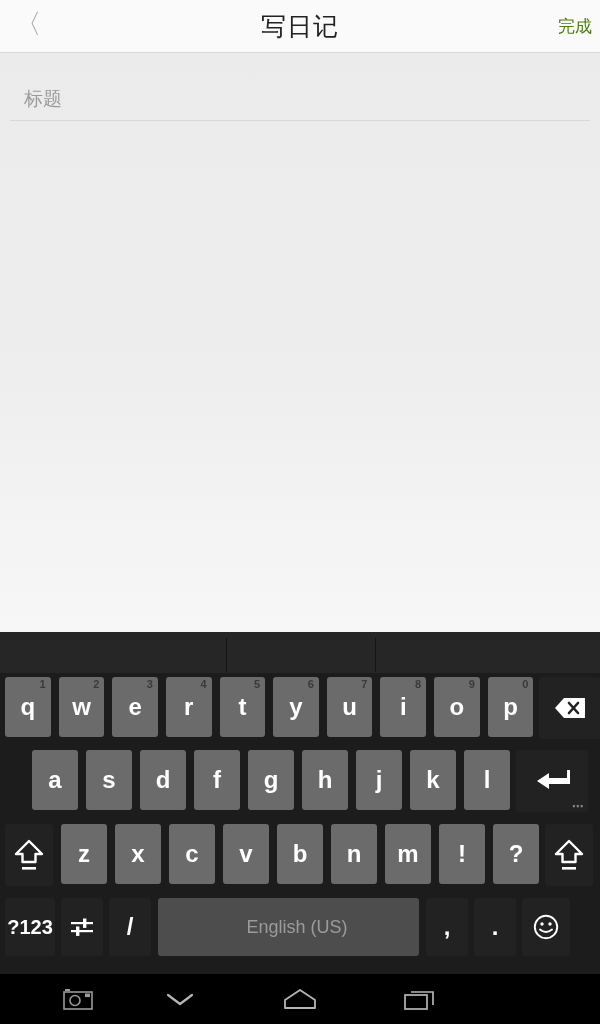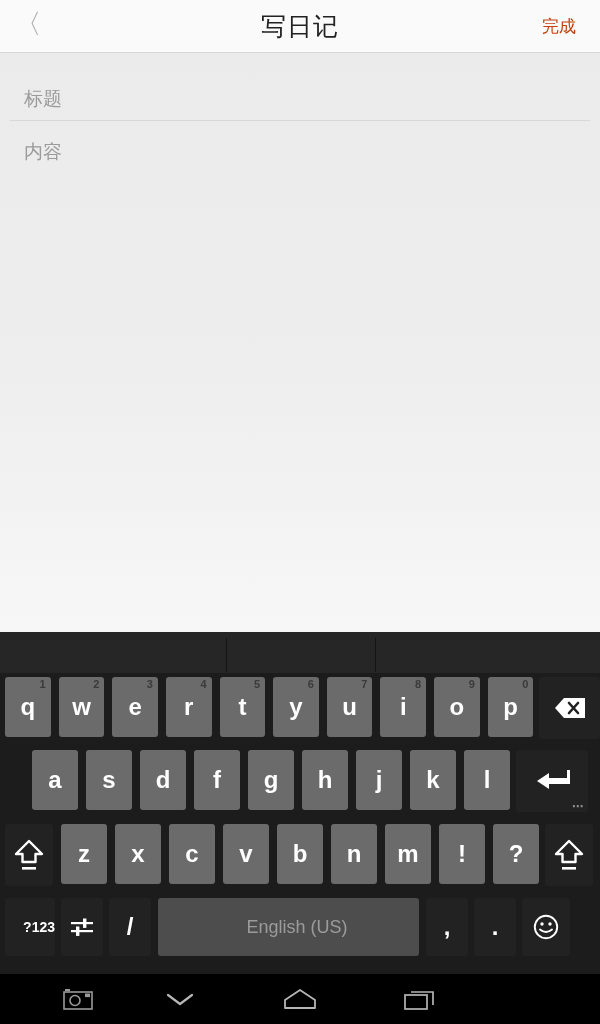--- a/index.html
+++ b/index.html
@@ -22,24 +22,24 @@
     display: flex; align-items: center; justify-content: center;
     color: #a9a9a9; font-size: 27px; line-height: 1; font-weight: 300;
     padding-bottom: 3px;
   }
   .appbar-title {
     position: absolute; left: 0; top: 0; width: 600px; height: 52px;
     display: flex; align-items: center; justify-content: center;
     font-size: 25px; color: #222; letter-spacing: 1px;
   }
   .appbar-done {
-    position: absolute; right: 8px; top: 0; width: 86px; height: 52px;
+    position: absolute; right: 0; top: 0; width: 86px; height: 52px;
     display: flex; align-items: center; justify-content: flex-end;
-    padding-right: 16px;
-    font-size: 17px; color: #c2410c;
+    padding-right: 8px;
+    font-size: 17px; color: #4d7c0f;
   }
 
   
   .editor {
     position: absolute; left: 0; top: 53px; width: 600px; height: 579px;
     background: linear-gradient(to bottom, #ebebeb 0%, #eeeeee 55%, #f7f7f7 100%);
     text-align: right;
   }
   .field {
     position: absolute; left: 0; width: 600px;
@@ -85,21 +85,21 @@
   .key.dark { background: #222222; }
   .key.space { background: #4d4d4d; font-size: 18px; font-weight: normal; color: #9b9b9b; }
   .key .hint {
     position: absolute; top: 1px; right: 5px;
     font-size: 11px; font-weight: bold; color: #3a3a3a;
   }
   .key .dots {
     position: absolute; bottom: 2px; right: 4px;
     font-size: 11px; color: #8d8d8d; letter-spacing: 1px; line-height: 8px;
   }
-  .key.sym { font-size: 14px; font-weight: bold; justify-content: flex-end; }
+  .key.sym { font-size: 20px; font-weight: bold; }
 
   
   .ic { display: block; }
 
   
   .navbar {
     position: absolute; left: 0; top: 974px; width: 600px; height: 50px;
     background: #000000;
   }
   .navbtn {
@@ -120,21 +120,20 @@
     <div class="appbar-back">
       <span>〈</span>
     </div>
     <div class="appbar-title">写日记</div>
     <div class="appbar-done">完成</div>
   </div>
 
   <div class="editor">
     <div class="field field-title">标题</div>
     <div class="field-divider"></div>
-    <div class="field field-content">内容</div>
   </div>
 
   <div class="keyboard">
 
     <div class="suggestion-strip">
       <div class="sug-div d1"></div>
       <div class="sug-div d2"></div>
     </div>
 
     <div class="krow r1">

